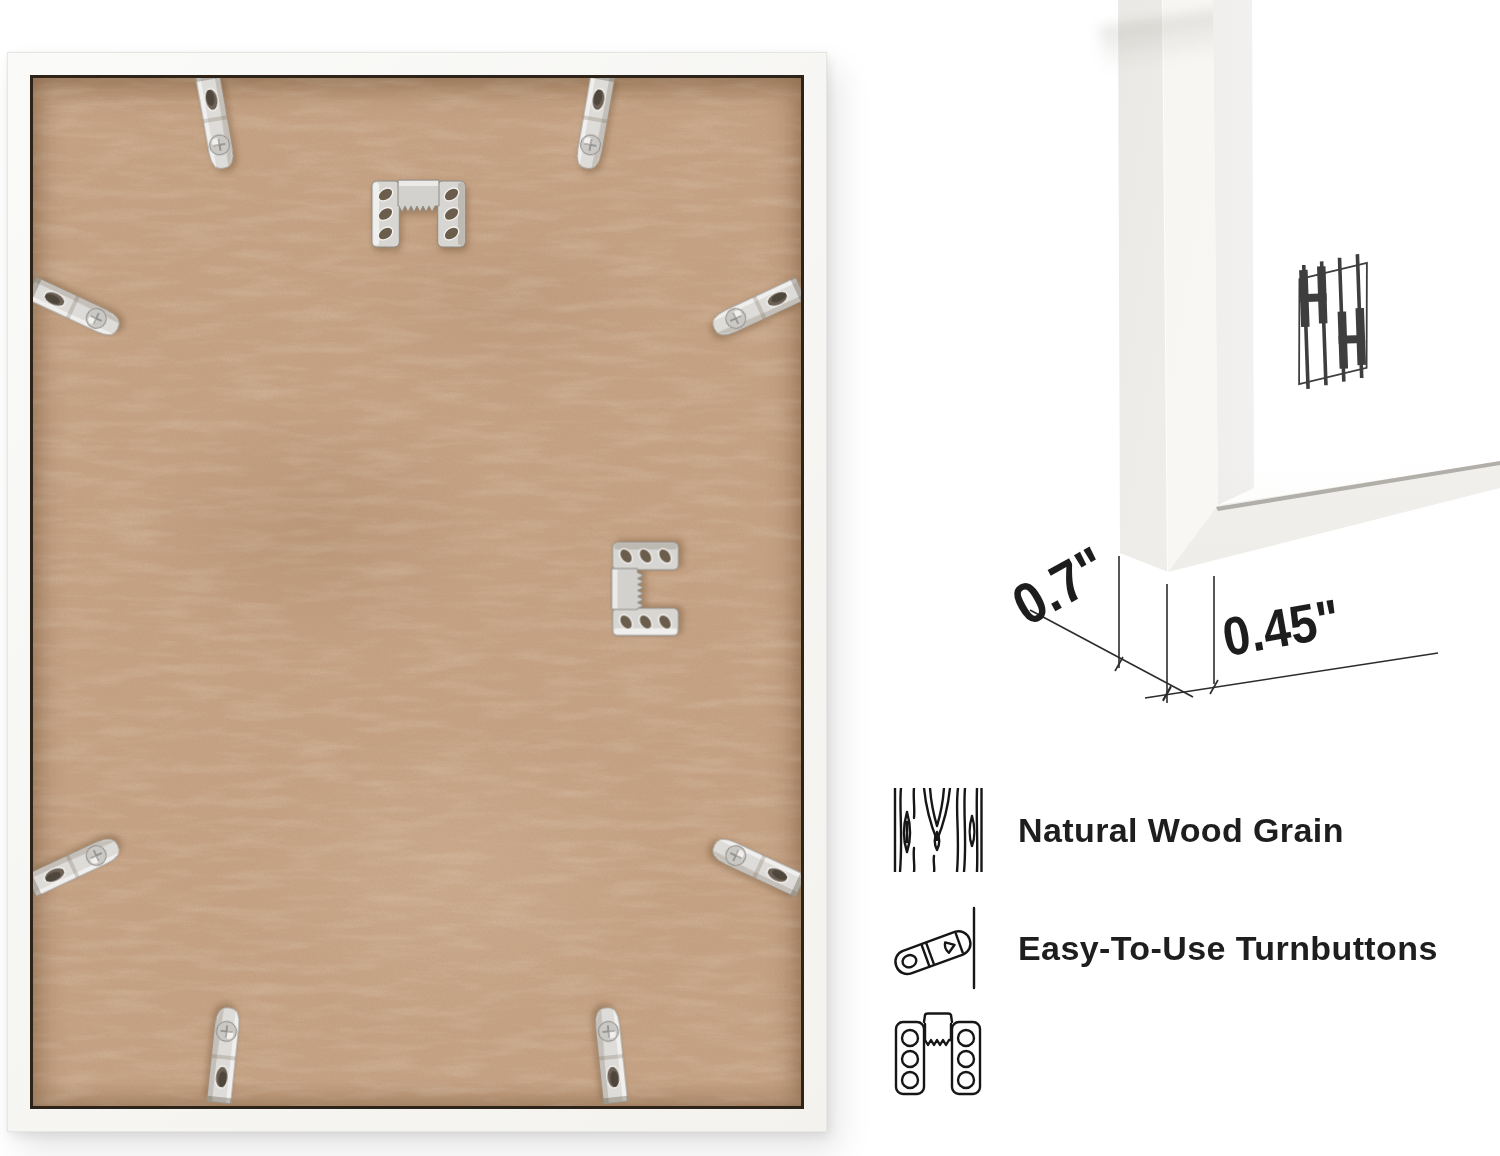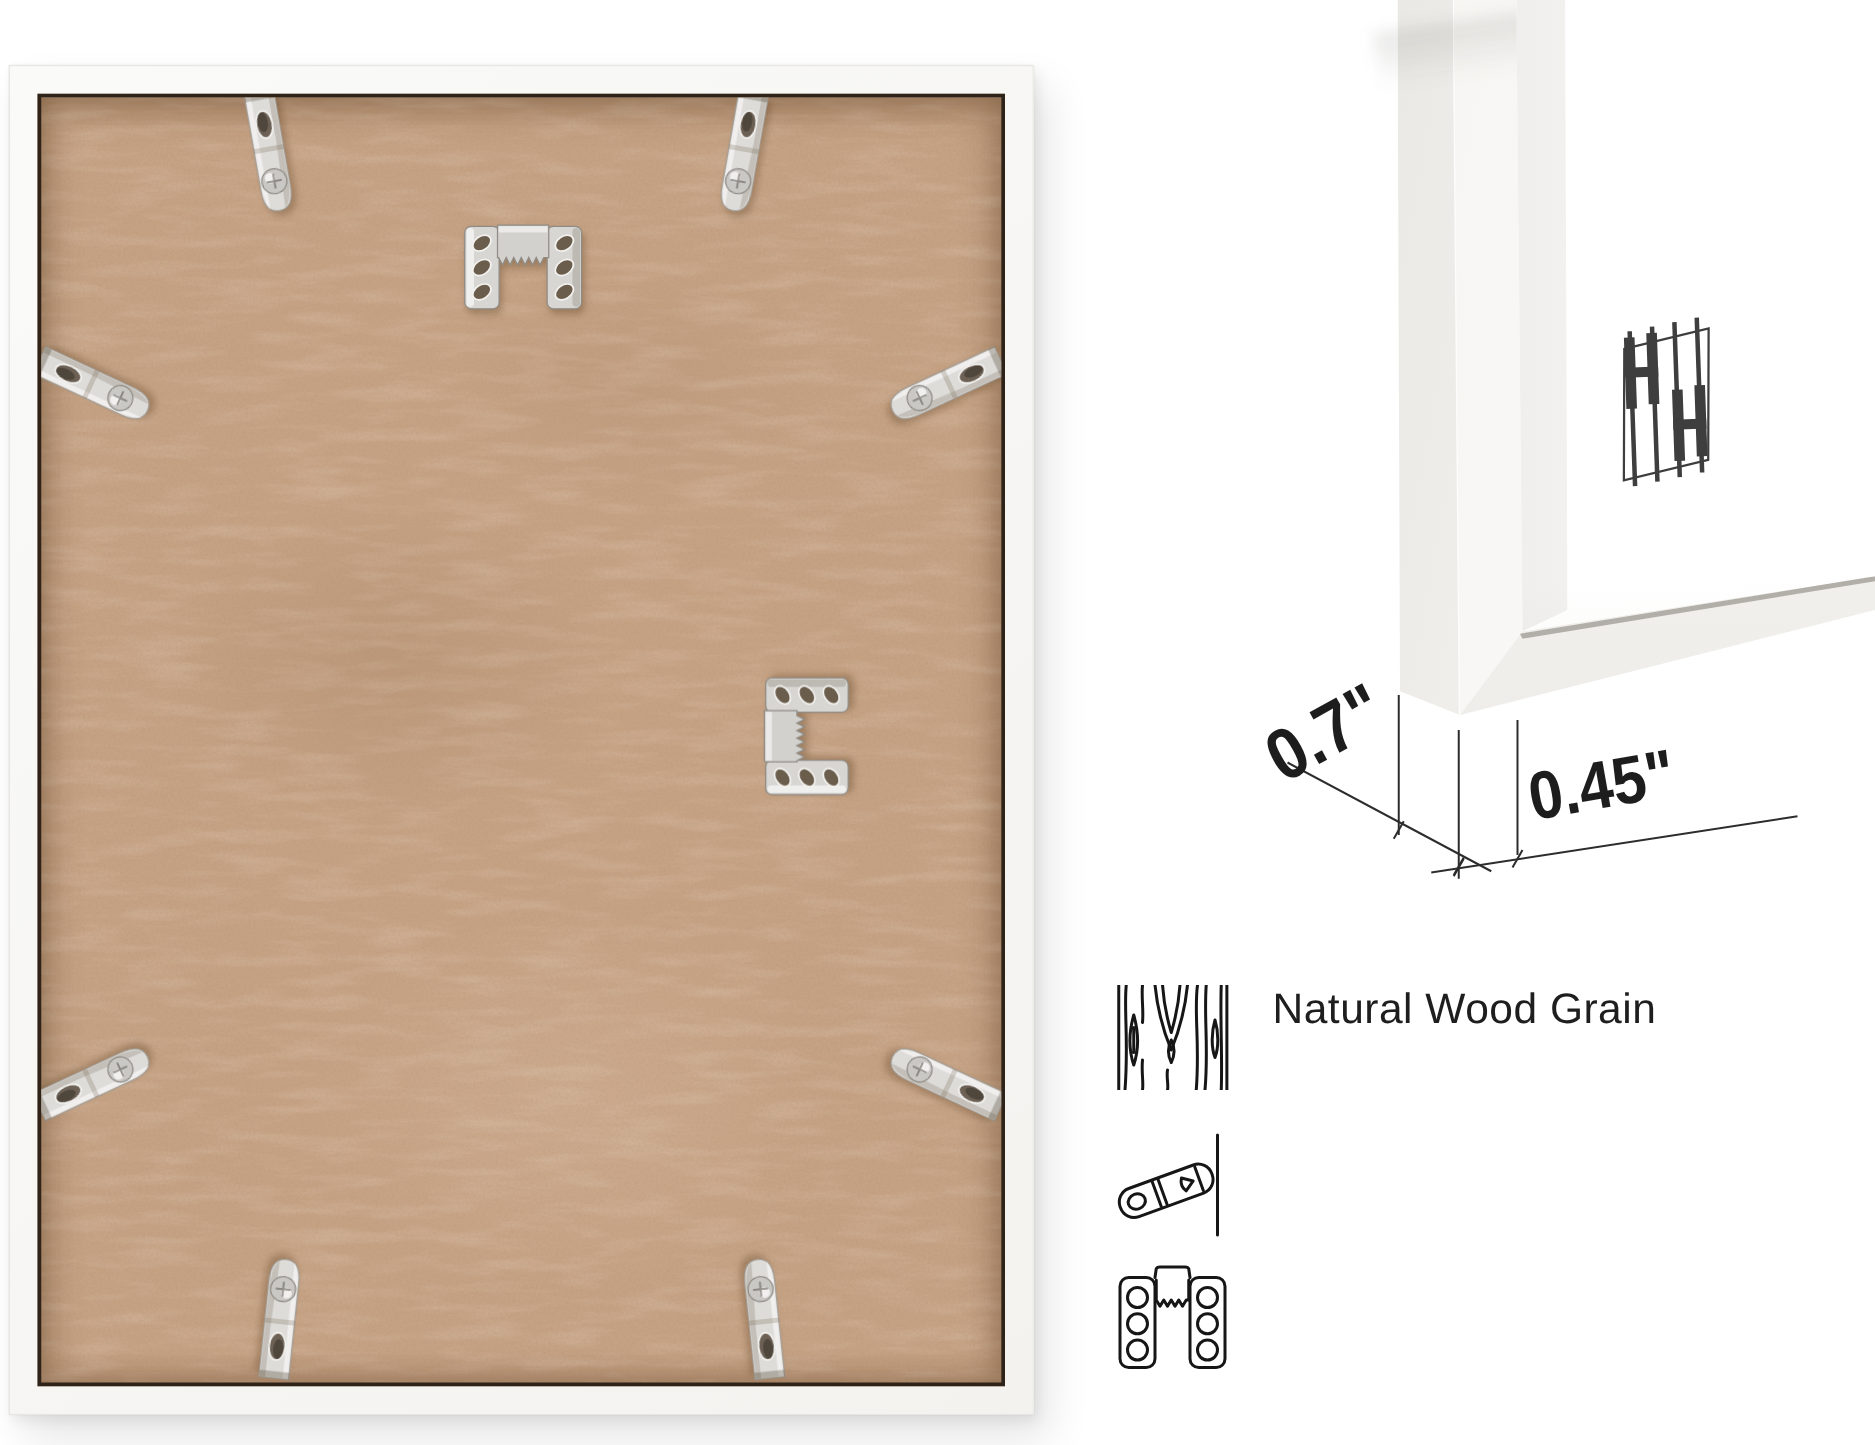--- a/index.html
+++ b/index.html
@@ -58,21 +58,21 @@
     background:linear-gradient(to bottom, rgba(70,70,64,.13), rgba(70,70,64,0));
     transform:rotate(-8deg);filter:blur(6px);}
   .brand-logo{position:absolute;left:193px;top:252px;width:80px;height:143px;transform:rotate(-2deg);}
 
   
   .dims{position:absolute;left:1000px;top:540px;width:500px;height:340px;}
   .dims line,.dims path{stroke:#2c2c2c;stroke-width:1.6;fill:none;}
   .dims text{fill:#1d1d1d;font-family:"Liberation Sans",sans-serif;font-weight:700;}
 
   
-  .feat{position:absolute;left:892px;display:flex;align-items:flex-start;}
+  .feat{position:absolute;left:892px;display:flex;align-items:center;font-weight:bold;}
   .feat .icon{width:92px;height:84px;flex:0 0 auto;}
   .feat .label{margin-left:34px;font-size:34px;color:#1e1e1e;letter-spacing:.4px;white-space:nowrap;}
   .feat1{top:788px;} .feat2{top:906px;} .feat3{top:1012px;}
   .oline{fill:none;stroke:#161616;stroke-width:2.4;stroke-linecap:round;stroke-linejoin:round;}
 </style>
 </head>
 <body>
 
 <div class="canvas">
 
@@ -316,20 +316,21 @@
         <g transform="rotate(-20 40 47)">
           <rect x="2" y="35" width="78" height="24" rx="11.5"></rect>
           <ellipse cx="16" cy="47" rx="7" ry="6"></ellipse>
           <line x1="33" y1="36.5" x2="33" y2="57.5"></line>
           <line x1="38" y1="36.5" x2="38" y2="57.5"></line>
           <path d="M56,41.5 L64,47 L56,52.5 Q52.5,47 56,41.5 Z"></path>
           <line x1="69" y1="37" x2="69" y2="57"></line>
         </g>
       </g>
     </svg>
+    <span class="label">Easy-To-Use Turnbuttons</span>
   </div>
 
   <div class="feat feat3">
     <svg class="icon" viewBox="0 0 92 84">
       <g class="oline">
         <rect x="4" y="10" width="28" height="72" rx="7"></rect>
         <rect x="60" y="10" width="28" height="72" rx="7"></rect>
         <path d="M32,10 L33,3 Q33.5,1.5 36,1.5 L56,1.5 Q58.5,1.5 59,3 L60,10"></path>
         <path d="M33,12 L33,28 L36,33 L39,28 L42,33 L45,28 L48,33 L51,28 L54,33 L57,28 L59,28 L59,12"></path>
         <circle cx="18" cy="26" r="8"></circle>

